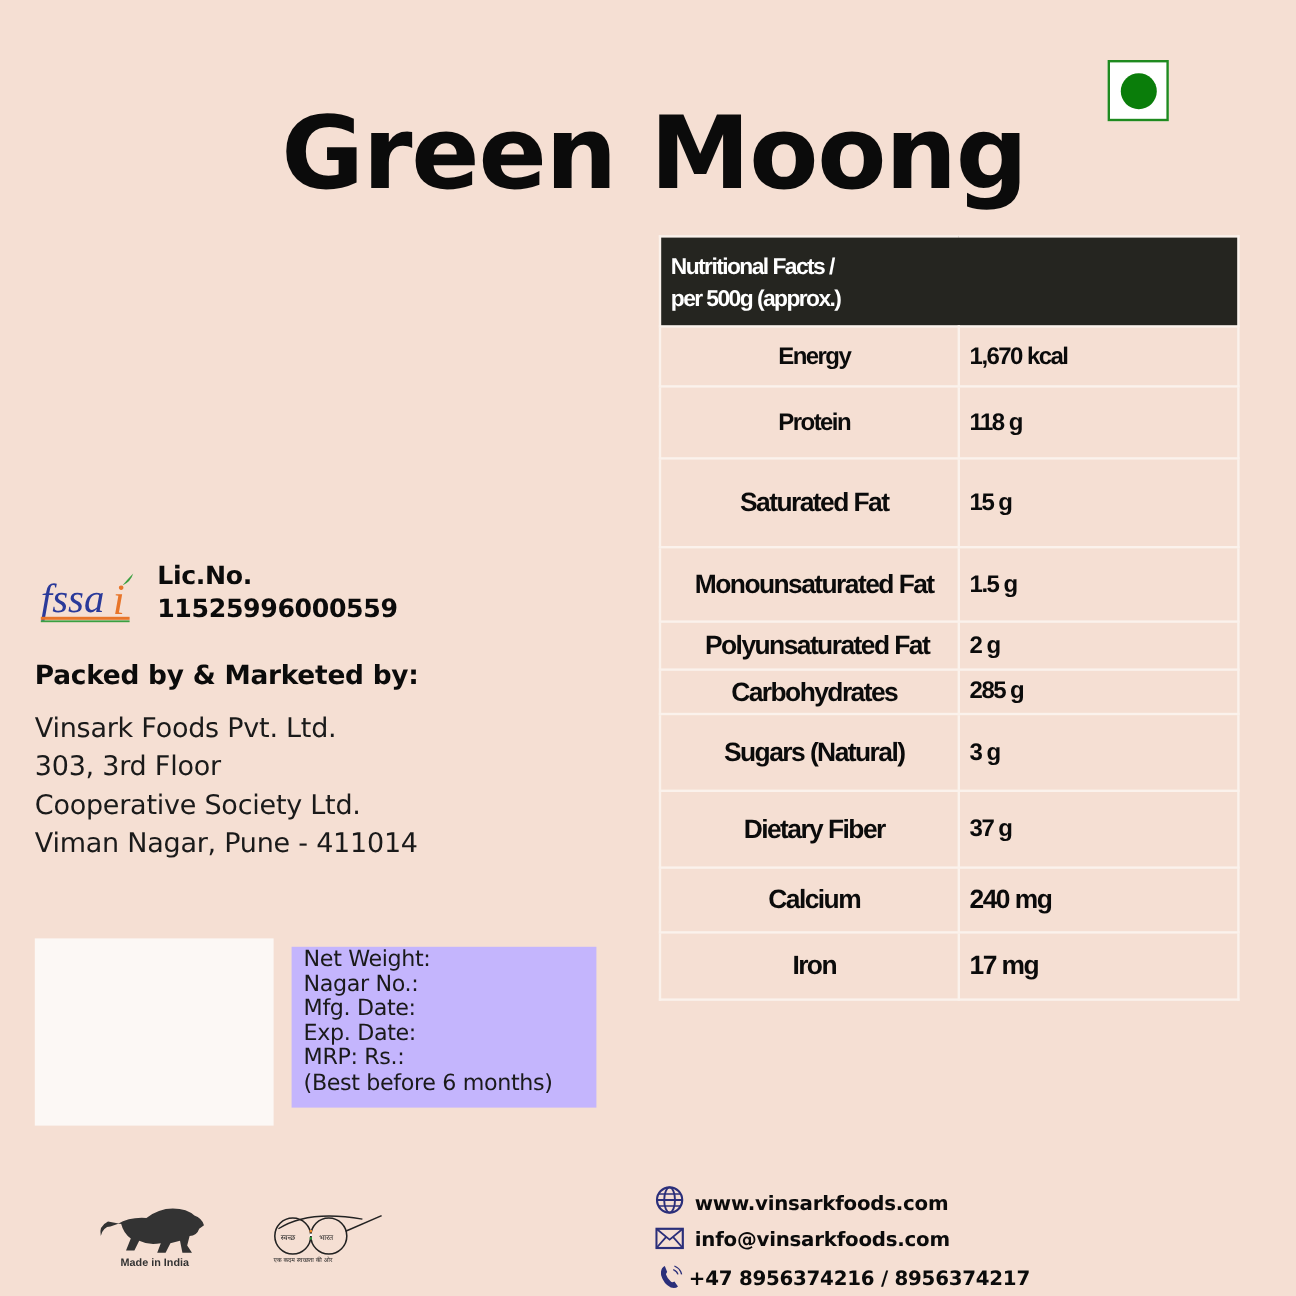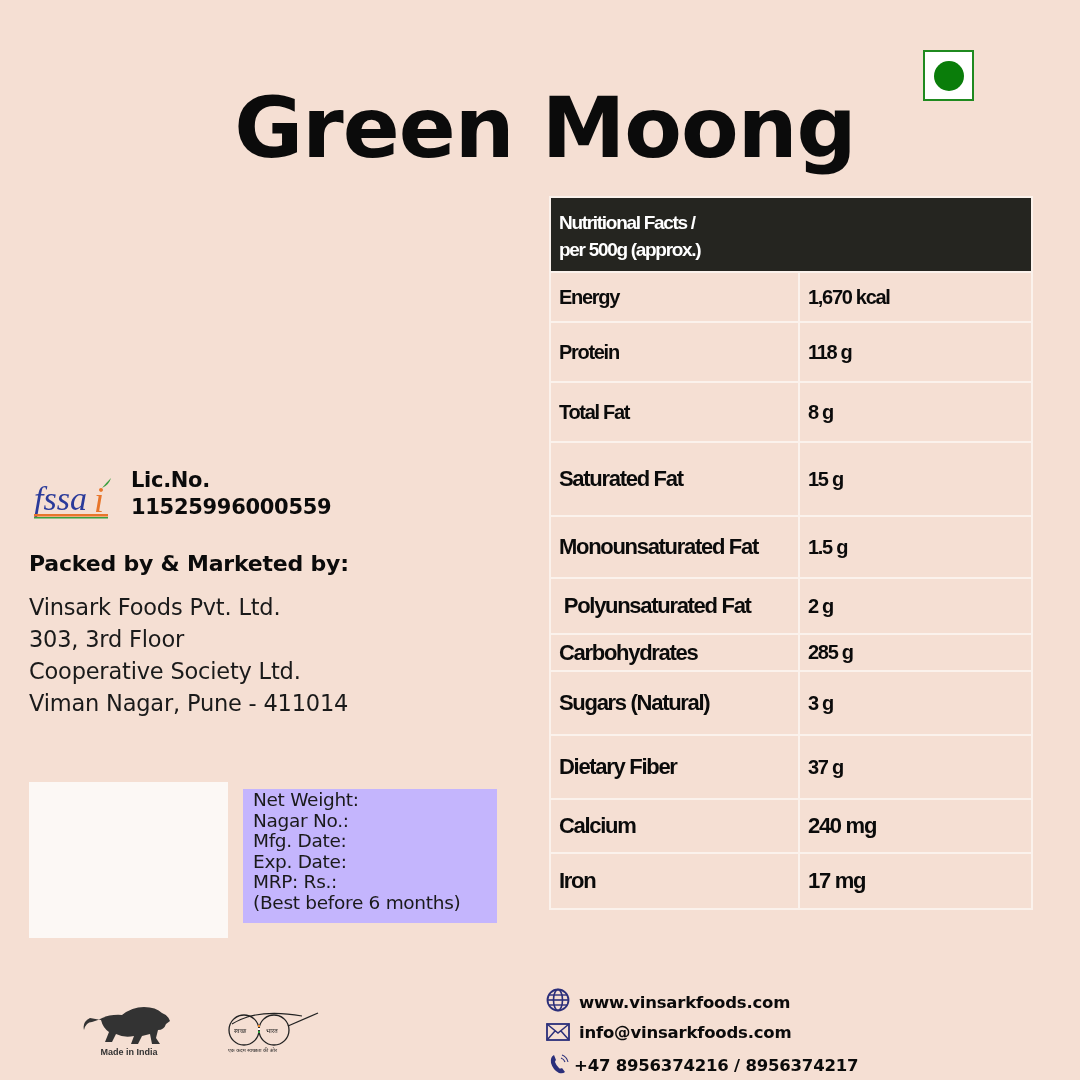--- a/index.html
+++ b/index.html
@@ -7,21 +7,21 @@
          font-family:"Liberation Sans", sans-serif; color:#0b0b0b; }
   .abs { position:absolute; }
   .title { left:0; width:1090px; top:78px; text-align:center; font-size:84px; font-weight:bold;
            font-family:"DejaVu Sans", sans-serif; letter-spacing:-1px; line-height:100px; }
   .veg { left:923px; top:50px; width:51px; height:51px; border:2px solid #1f8a1f; background:#fff; box-sizing:border-box; }
   .veg .dot { position:absolute; left:9px; top:9px; width:30px; height:30px; border-radius:50%; background:#0a7d0a; }
 
   .ntable { left:549px; top:196px; width:484px; border-collapse:collapse; }
   .ntable td { border:2px solid #fbf2ec; padding:0 0 0 8px; font-weight:bold; font-size:20px;
                letter-spacing:-1.3px; font-family:"Liberation Sans", sans-serif; }
-  .ntable td.c1 { width:239px; }
+  .ntable td.c1 { width:239px;text-align:center; }
   .ntable .hdr td { background:#252520; color:#fff; height:71px; font-size:19px; line-height:27px; vertical-align:middle; padding-top:2px; }
   .ntable .big { font-size:22px; }
 
   .fssai { left:32px; top:474px; width:82px; height:48px; }
   .lic { left:131px; top:467px; font-size:21px; font-weight:bold; line-height:27px; font-family:"DejaVu Sans", sans-serif; letter-spacing:-0.3px; }
   .packed { left:29px; top:551px; font-size:22px; font-weight:bold; font-family:"DejaVu Sans", sans-serif; letter-spacing:-0.2px; }
   .addr { left:29px; top:591px; font-size:22.5px; line-height:32px; font-family:"DejaVu Sans", sans-serif; font-weight:normal; color:#1a1a1a; letter-spacing:-0.2px; }
   .blank { left:29px; top:782px; width:199px; height:156px; background:#fcf8f5; }
   .batch { left:243px; top:789px; width:254px; height:134px; background:#c4b5fd; box-sizing:border-box; padding:1px 0 0 10px;
            font-size:18.5px; line-height:20.5px; font-family:"DejaVu Sans", sans-serif; color:#1a1a1a; letter-spacing:-0.3px; }
@@ -51,33 +51,29 @@
     </td>
   </tr>
   <tr style="height:50px">
         <td class="c1">Energy</td>
         <td>1,670 kcal</td>
       </tr>
   <tr style="height:60px">
         <td class="c1">Protein</td>
         <td>118  g</td>
       </tr>
-  <tr style="height:60px">
-        <td class="c1">Total Fat</td>
-        <td>8 g</td>
-      </tr>
   <tr style="height:74px">
         <td class="c1 big">Saturated Fat</td>
         <td>15 g</td>
       </tr>
   <tr style="height:62px">
         <td class="c1 big">Monounsaturated Fat</td>
         <td>1.5  g</td>
       </tr>
-  <tr style="height:56px">
+  <tr style="height:40px">
         <td class="c1 big" style="white-space:pre"> Polyunsaturated Fat</td>
         <td>2 g</td>
       </tr>
   <tr style="height:37px">
         <td class="c1 big">Carbohydrates</td>
         <td>285 g</td>
       </tr>
   <tr style="height:64px">
         <td class="c1 big">Sugars (Natural)</td>
         <td>3 g</td>

